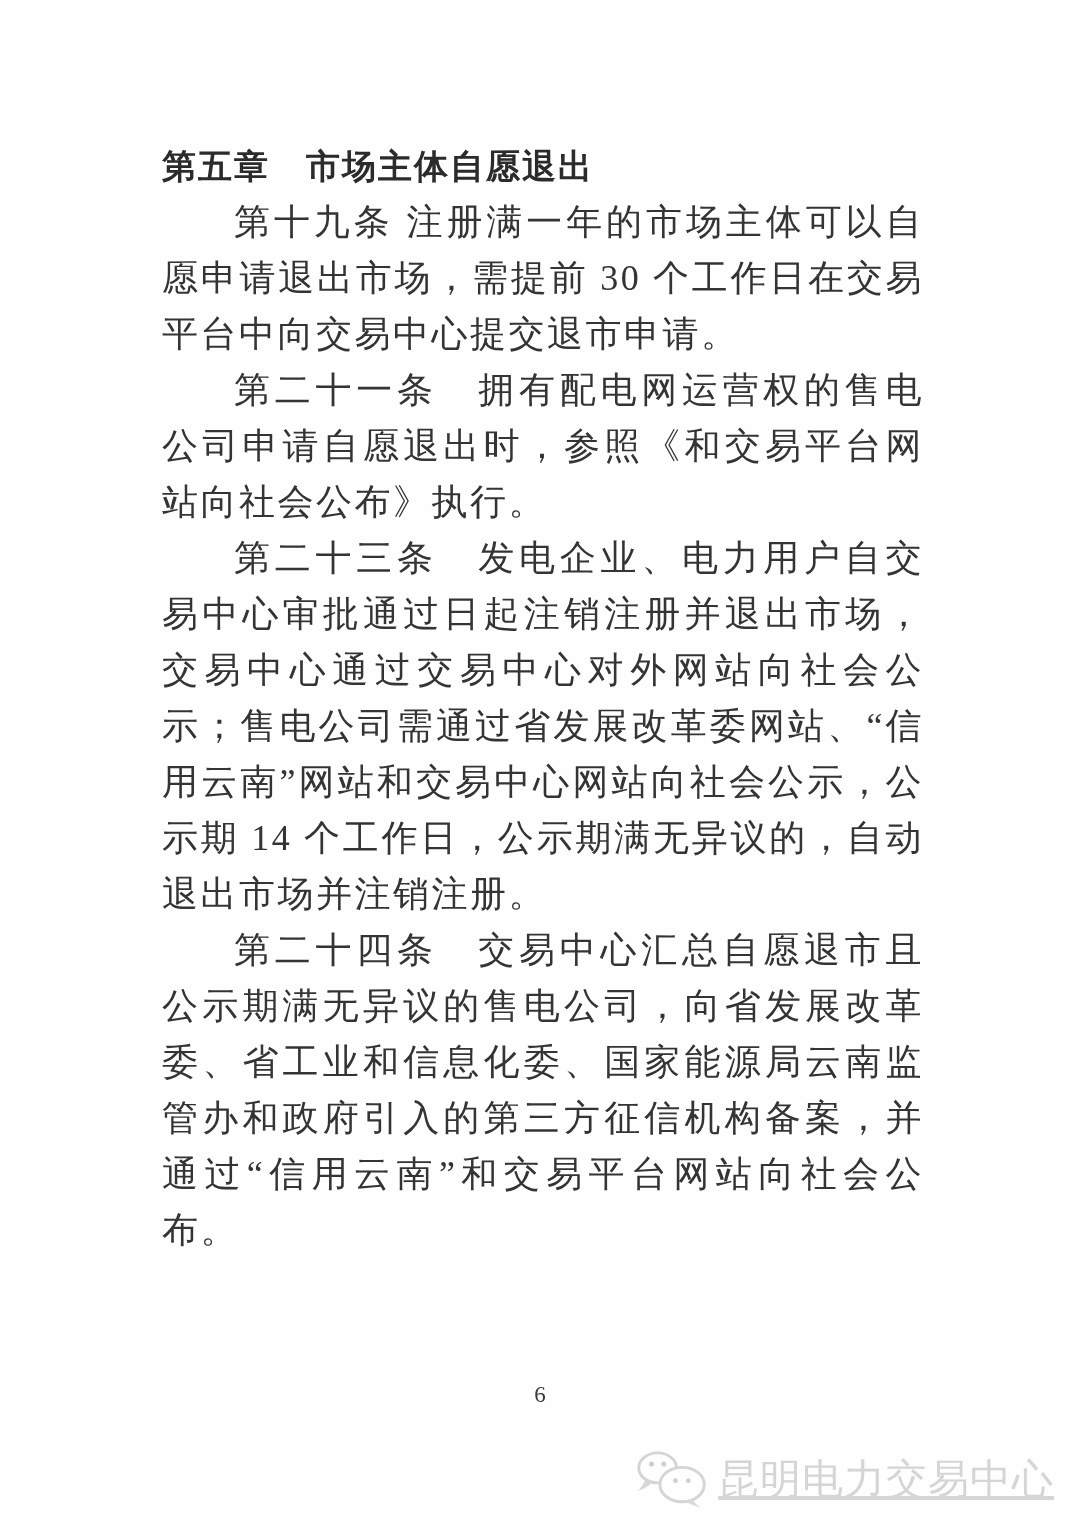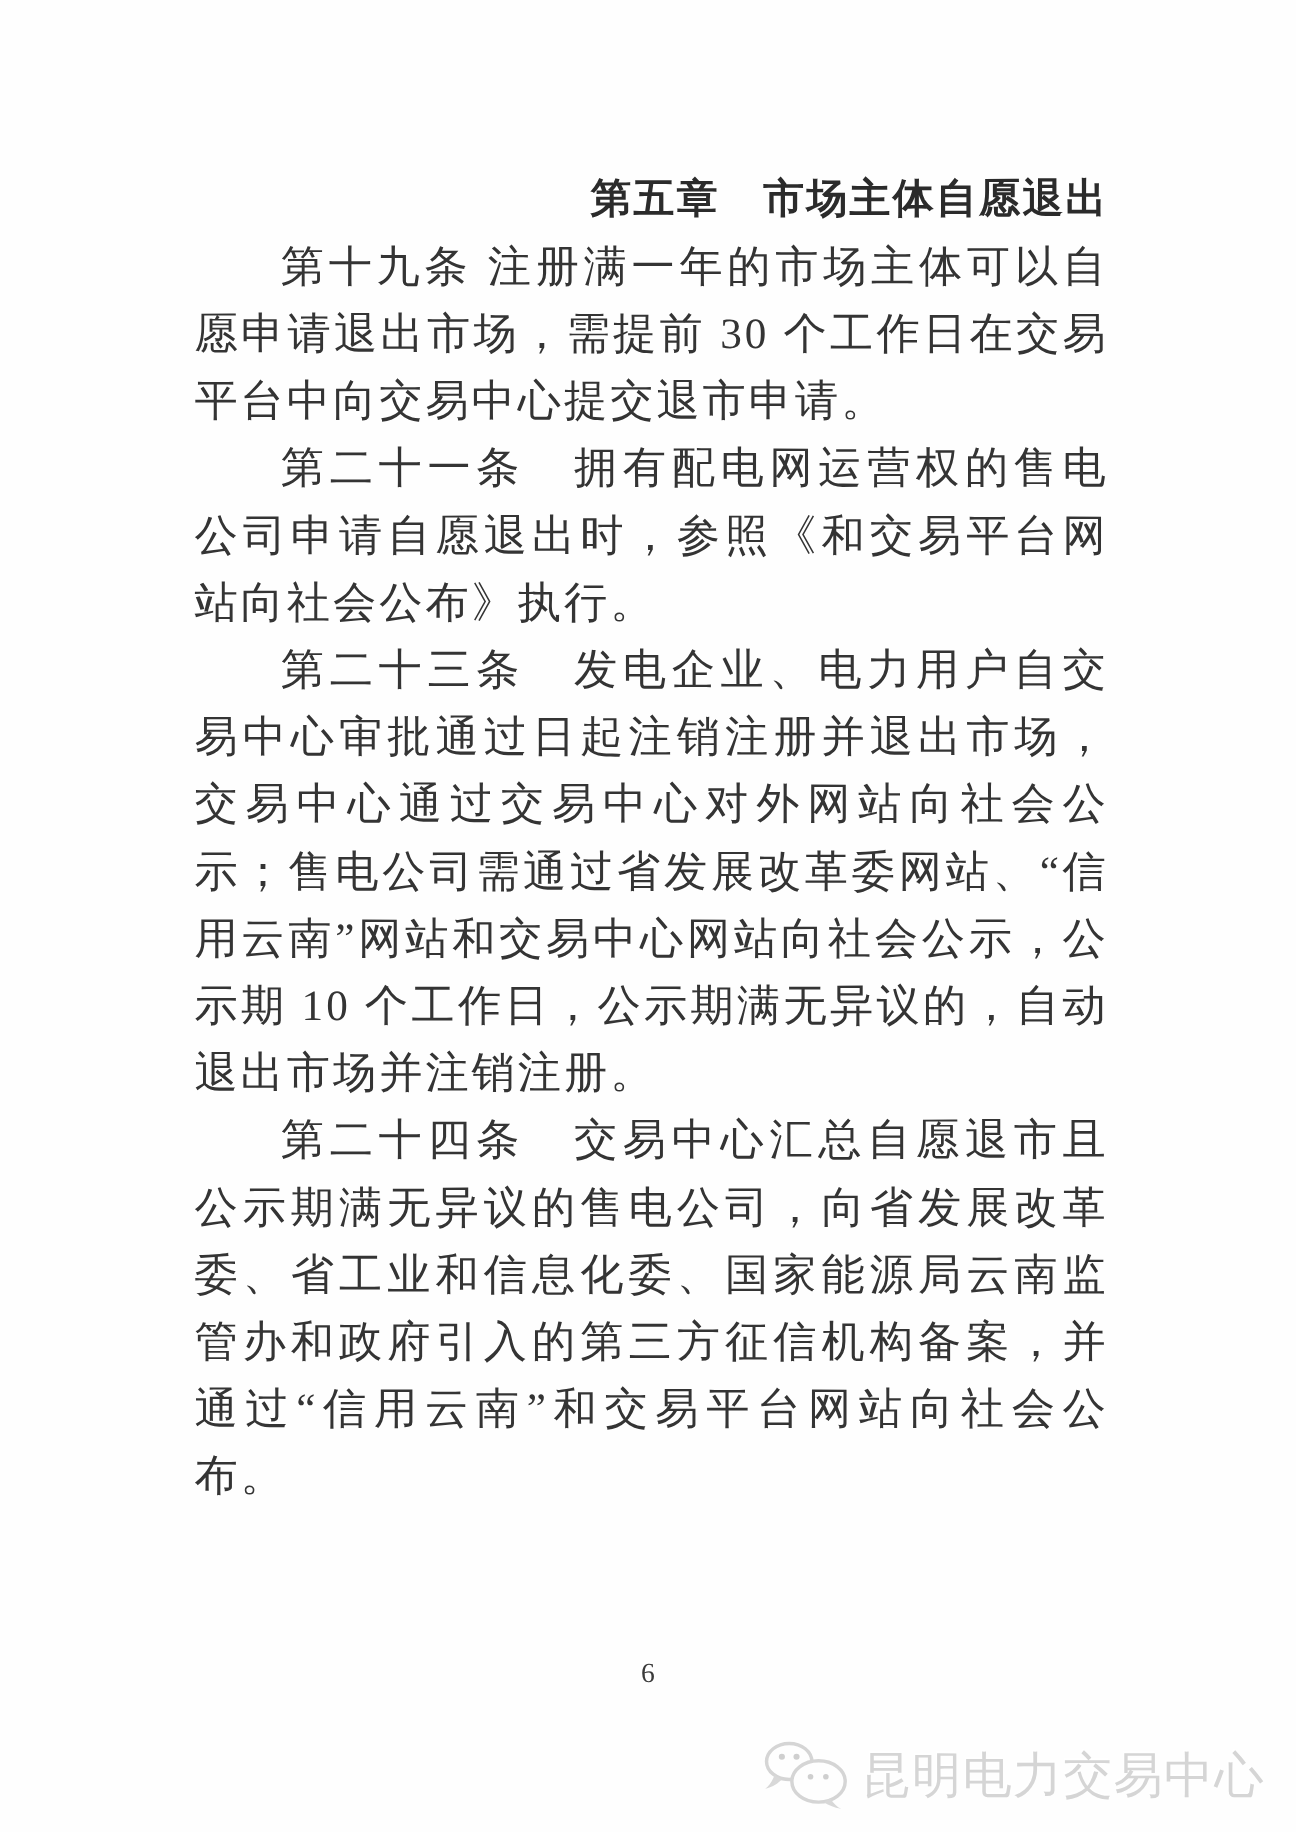--- a/index.html
+++ b/index.html
@@ -21,21 +21,21 @@
     top: 138px;
     left: 162px;
     width: 762px;
   }
   .chapter-title {
     margin: 0;
     font-family: "Liberation Sans", "DejaVu Sans", sans-serif;
     font-size: 34px;
     font-weight: 700;
     color: #2b2b2b;
-    text-align: right;
+    text-align: left;
     line-height: 56px;
     letter-spacing: 2px;
     white-space: pre;
   }
   .body-text p {
     margin: 0;
     font-size: 36px;
     line-height: 56px;
     color: #343434;
     text-align: justify;
@@ -62,37 +62,38 @@
     gap: 10px;
   }
   .footer-brand .brand-text {
     font-family: "Liberation Sans", "DejaVu Sans", sans-serif;
     font-size: 41px;
     font-weight: 400;
     color: #d5d5d5;
     letter-spacing: 1px;
     text-shadow: -1px -1px 0 #ffffff;
     white-space: nowrap;
+    text-decoration: underline;
   }
   .wechat-icon {
     display: block;
   }
 </style>
 </head>
 <body>
 
 <div class="page">
 
   <div class="content">
     <h1 class="chapter-title">第五章　市场主体自愿退出</h1>
 
     <div class="body-text">
       <p>第十九条 注册满一年的市场主体可以自愿申请退出市场，需提前 30 个工作日在交易平台中向交易中心提交退市申请。</p>
       <p>第二十一条　拥有配电网运营权的售电公司申请自愿退出时，参照《和交易平台网站向社会公布》执行。</p>
-      <p>第二十三条　发电企业、电力用户自交易中心审批通过日起注销注册并退出市场，交易中心通过交易中心对外网站向社会公示；售电公司需通过省发展改革委网站、“信用云南”网站和交易中心网站向社会公示，公示期 10 个工作日，公示期满无异议的，自动退出市场并注销注册。</p>
+      <p>第二十三条　发电企业、电力用户自交易中心审批通过日起注销注册并退出市场，交易中心通过交易中心对外网站向社会公示；售电公司需通过省发展改革委网站、“信用云南”网站和交易中心网站向社会公示，公示期 14 个工作日，公示期满无异议的，自动退出市场并注销注册。</p>
       <p>第二十四条　交易中心汇总自愿退市且公示期满无异议的售电公司，向省发展改革委、省工业和信息化委、国家能源局云南监管办和政府引入的第三方征信机构备案，并通过“信用云南”和交易平台网站向社会公布。</p>
 
     </div>
   </div>
 
   <div class="page-number">6</div>
 
   <div class="footer-brand">
     <svg class="wechat-icon" width="74" height="60" viewBox="0 0 66 54" aria-hidden="true">
       <g stroke="#d5d5d5" stroke-width="2.6" fill="#fefefe">

